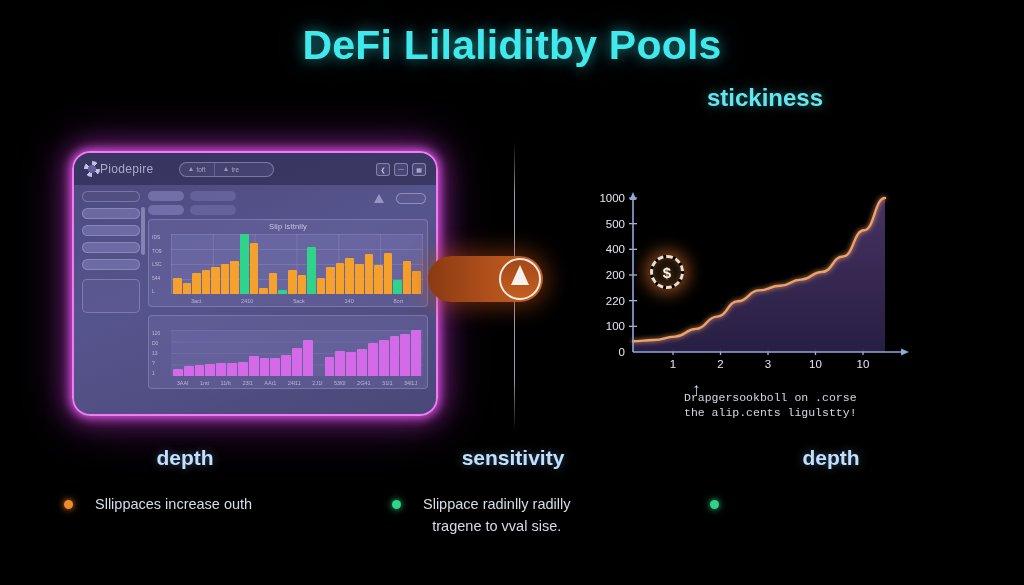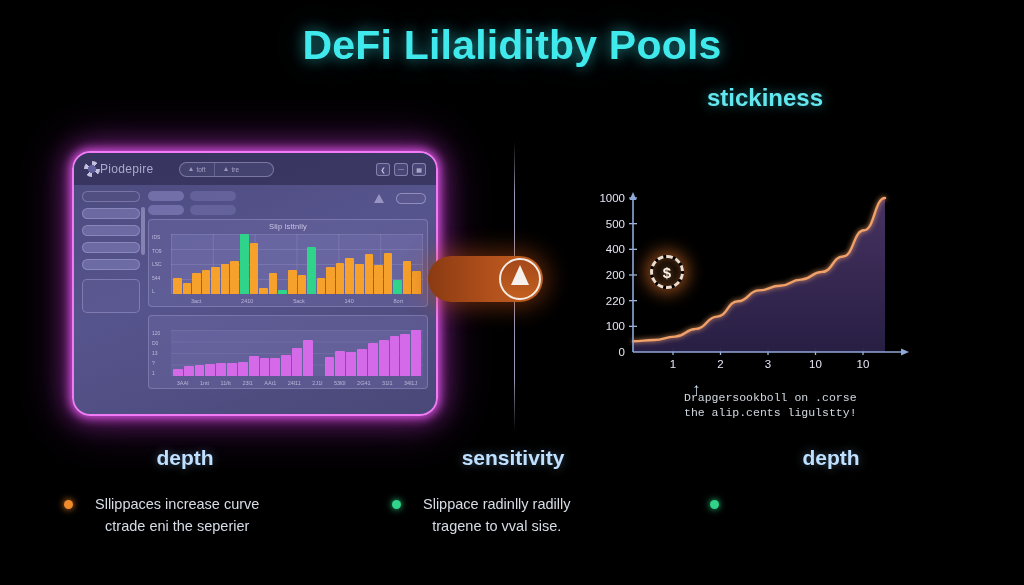--- a/index.html
+++ b/index.html
@@ -402,22 +402,21 @@
   <div id="lc-caption">
     <div>Drapgersookboll on .corse</div>
     <div>the alip.cents ligulstty!</div>
   </div>
 
   <div class="col" id="col-1">
     <div class="col-title">depth</div>
     <div class="bullet-row">
       <div class="dot" id="dot-0" style="background: rgb(240, 138, 43); box-shadow: rgb(240, 138, 43) 0px 0px 7px;"></div>
       <div class="bullet-text">
-        <span>Sllippaces increase curve</span>
-        <span class="l2">ctrade eni the seperier</span>
+        <span>Sllippaces increase outh</span>
       </div>
     </div>
   </div>
 
   <div class="col" id="col-2">
     <div class="col-title">sensitivity</div>
     <div class="bullet-row">
       <div class="dot" id="dot-1" style="background: rgb(47, 211, 138); box-shadow: rgb(47, 211, 138) 0px 0px 7px;"></div>
       <div class="bullet-text">
         <span>Slippace radinlly radilly</span>

